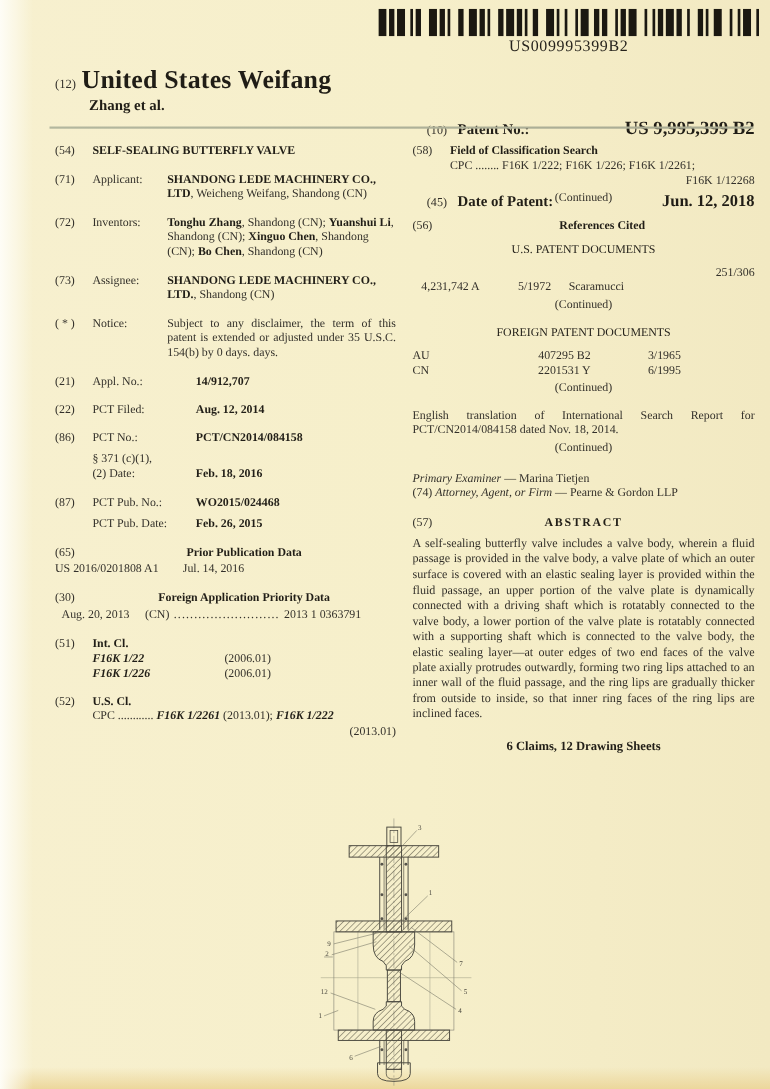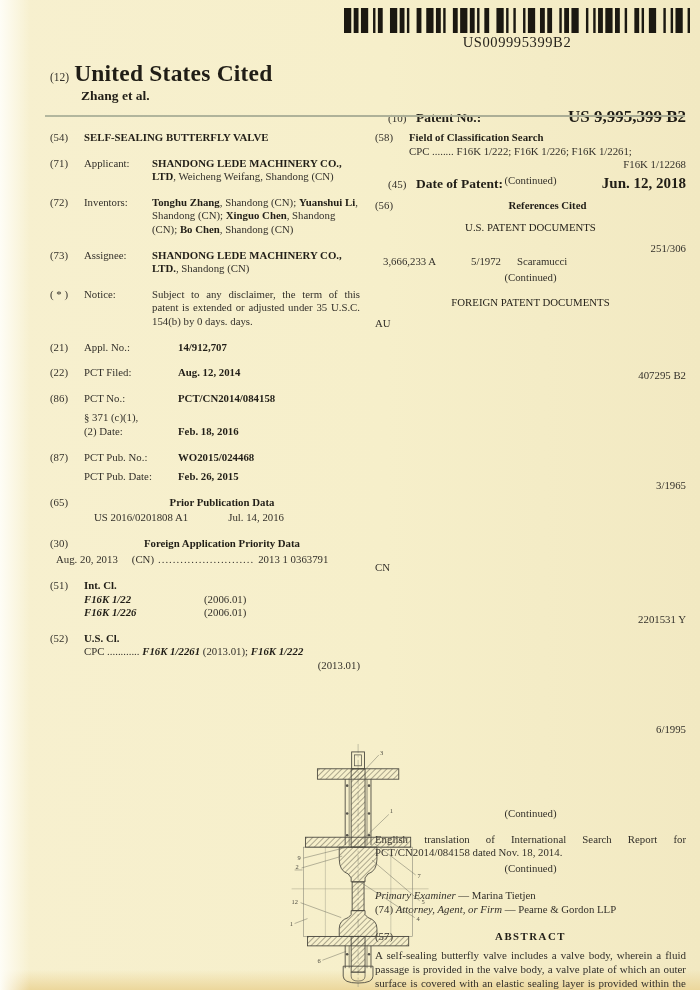--- a/index.html
+++ b/index.html
@@ -41,37 +41,37 @@
   .row{display:flex;align-items:baseline;}
   .tag{flex:0 0 34px;}
   .lbl68{flex:0 0 68px;}
   .lbl94{flex:0 0 94px;}
   .val{flex:1;}
   .just{text-align:justify;}
   .rt{text-align:right;}
   .indent34{margin-left:34px;}
   .heading-ctr{flex:1;text-align:center;font-weight:bold;color:#211e17;}
   .subrow{display:flex;align-items:baseline;margin-left:34px;}
-  .publine{display:flex;gap:40px;margin-left:44px;margin-top:2px;}
+  .publine{display:flex;gap:22px;margin-top:2px;}
   .prio-line{display:flex;align-items:baseline;margin-top:3px;}
   .prio-line .d1{flex:none;margin-left:6px;text-align:center;}
   .prio-line .cn{flex:none;margin-left:14px;}
   .prio-line .dots{flex:none;margin:0 4px;letter-spacing:1px;}
   .prio-line .num{flex:none;}
   .intcl-row{display:flex;margin-left:34px;}
   .intcl-row .code{flex:0 0 120px;}
   .sec-head{text-align:center;margin:3px 0 7px 0;color:#26231c;}
   .ref-row{display:flex;align-items:baseline;}
   .ref-no{flex:0 0 72px;margin-left:8px;}
   .ref-star{flex:0 0 16px;}
   .ref-date{flex:0 0 46px;}
   .ref-dots{margin:0 4px;}
   .ref-cls{margin-left:auto;}
   .cont{text-align:center;margin-top:2px;}
-  .f-row{display:flex;flex-direction:column;}
+  .f-row{display:flex;}
   .f-country{flex:0 0 52px;}
   .f-no{flex:0 0 110px;text-align:right;}
   .f-date{flex:0 0 82px;text-align:right;}
   .abs-head{display:flex;margin-bottom:5px;}
   .abs-head .t{flex:1;text-align:center;font-weight:bold;letter-spacing:1.5px;color:#211e17;}
   .claims{text-align:center;font-weight:bold;font-size:11.5px;color:#211e17;margin-top:16px;}
   
   .figure{position:absolute;left:255px;top:742px;width:230px;height:248px;}
   .figure svg{width:100%;height:100%;display:block;}
   .figure text{font:6.5px "Liberation Serif",serif;fill:#4d4b41;}
@@ -124,21 +124,21 @@
         <rect x="137" y="0" width="3" height="30" fill="#1b1811"></rect>
         <rect x="142" y="0" width="1" height="30" fill="#1b1811"></rect>
       </svg>
     <div class="barcode-text">US009995399B2</div>
   </div>
 
   <div class="header">
     <div class="h-left">
       <div class="h-titlerow">
         <span class="h-num">(12)</span>
-        <span class="h-title">United States Cited</span>
+        <span class="h-title">United States Weifang</span>
       </div>
       <div class="h-by">Zhang et al.</div>
     </div>
     <div class="h-right">
       <div class="h-row">
         <span class="n">(10)</span>
         <span class="l">Patent No.:</span>
         <span class="v v-big">US 9,995,399 B2</span>
       </div>
       <div class="h-row">
@@ -290,21 +290,21 @@
       <div class="blk">
         <div class="row" style="margin-bottom:8px;">
           <span class="tag">(56)</span>
           <span class="heading-ctr">References Cited</span>
         </div>
         <div class="sec-head">U.S. PATENT DOCUMENTS</div>
 
         <div class="rt">251/306</div>
 
         <div class="ref-row">
-          <span class="ref-no">3,666,233 A</span>
+          <span class="ref-no">4,231,742 A</span>
           <span class="ref-star"></span>
           <span class="ref-date">5/1972</span>
           <span>Scaramucci</span>
         </div>
         <div class="cont">(Continued)</div>
 
         <div class="sec-head" style="margin-top:12px;">FOREIGN PATENT DOCUMENTS</div>
         <div class="f-row">
           <span class="f-country">AU</span>
           <span class="f-no">407295 B2</span>

